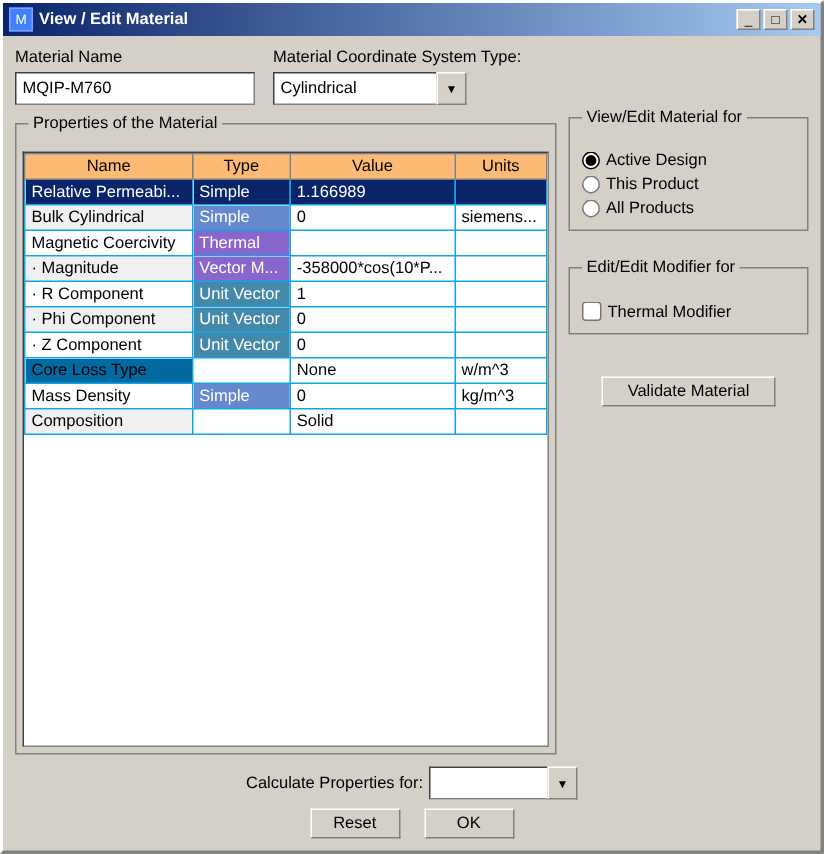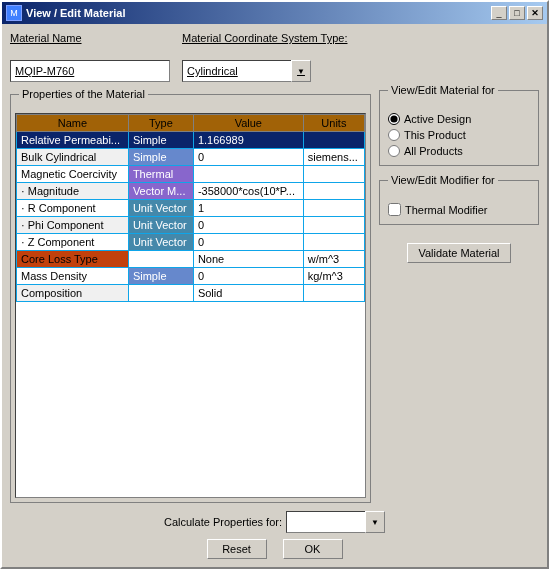--- a/index.html
+++ b/index.html
@@ -81,22 +81,21 @@
     }
     .form-row {
       display: flex;
       gap: 12px;
       margin-bottom: 8px;
       align-items: flex-start;
     }
     .field-group {
       display: flex;
       flex-direction: column;
-      gap: 16px;
-      text-decoration: underline;
+      gap: 4px;
     }
     .field-label {
       font-size: 11px;
       color: #000;
     }
     .text-input {
       border: 1px solid #808080;
       border-top-color: #404040;
       border-left-color: #404040;
       background: white;
@@ -145,21 +144,21 @@
     }
     .left-panel {
       display: flex;
       flex-direction: column;
       flex: 1;
     }
     .right-panel {
       width: 160px;
       display: flex;
       flex-direction: column;
-      gap: 14px;
+      gap: 24px;
     }
     .group-box {
       border: 1px solid #808080;
       background: #d4d0c8;
       position: relative;
       padding: 4px;
     }
     .group-box-title {
       position: absolute;
       top: -7px;
@@ -185,21 +184,21 @@
       flex: 1;
       overflow: hidden;
       margin-top: 8px;
     }
     table {
       width: 100%;
       border-collapse: collapse;
       font-size: 11px;
     }
     thead tr {
-      background: #a16207;
+      background: #fdba74;
     }
     thead th {
       border: 1px solid #808080;
       padding: 2px 4px;
       text-align: center;
       font-weight: normal;
       font-size: 11px;
     }
     tbody tr {
       background: white;
@@ -253,21 +252,21 @@
       margin: 4px auto;
       display: block;
       background: #d4d0c8;
       border: 1px solid #fff;
       border-right-color: #808080;
       border-bottom-color: #808080;
       padding: 3px 10px;
       font-size: 11px;
       font-family: inherit;
       cursor: pointer;
-      width: 104px;
+      width: 116px;
     }
     .bottom-section {
       display: flex;
       flex-direction: column;
       align-items: center;
       margin-top: 8px;
       gap: 6px;
     }
     .calc-row {
       display: flex;
@@ -402,21 +401,21 @@
                     <td>0</td>
                     <td></td>
                   </tr>
                   <tr>
                     <td style="background: rgb(255, 255, 255);">· Z Component</td>
                     <td style="background: rgb(68, 136, 170); color: white;">Unit Vector</td>
                     <td>0</td>
                     <td></td>
                   </tr>
                   <tr>
-                    <td style="background: #c2410c;">Core Loss Type</td>
+                    <td style="background: #0369a1;">Core Loss Type</td>
                     <td style=""></td>
                     <td>None</td>
                     <td>w/m^3</td>
                   </tr>
                   <tr>
                     <td style="background: rgb(255, 255, 255);">Mass Density</td>
                     <td style="background: rgb(102, 136, 204); color: white;">Simple</td>
                     <td>0</td>
                     <td>kg/m^3</td>
                   </tr>
@@ -446,21 +445,21 @@
               <span>This Product</span>
             </label>
             <label class="radio-item">
               <input class="radio-input" type="radio" name="view_edit" style="">
               <span>All Products</span>
             </label>
           </div>
         </div>
 
         <div class="group-box" style="padding-top:10px;">
-          <span class="group-box-title">View/Edit Modifier for</span>
+          <span class="group-box-title">Edit/Edit Modifier for</span>
           <div class="checkbox-group">
             <label class="checkbox-item">
               <input type="checkbox" style="">
               <span>Thermal Modifier</span>
             </label>
           </div>
         </div>
 
         <button class="validate-btn">Validate Material</button>
 

